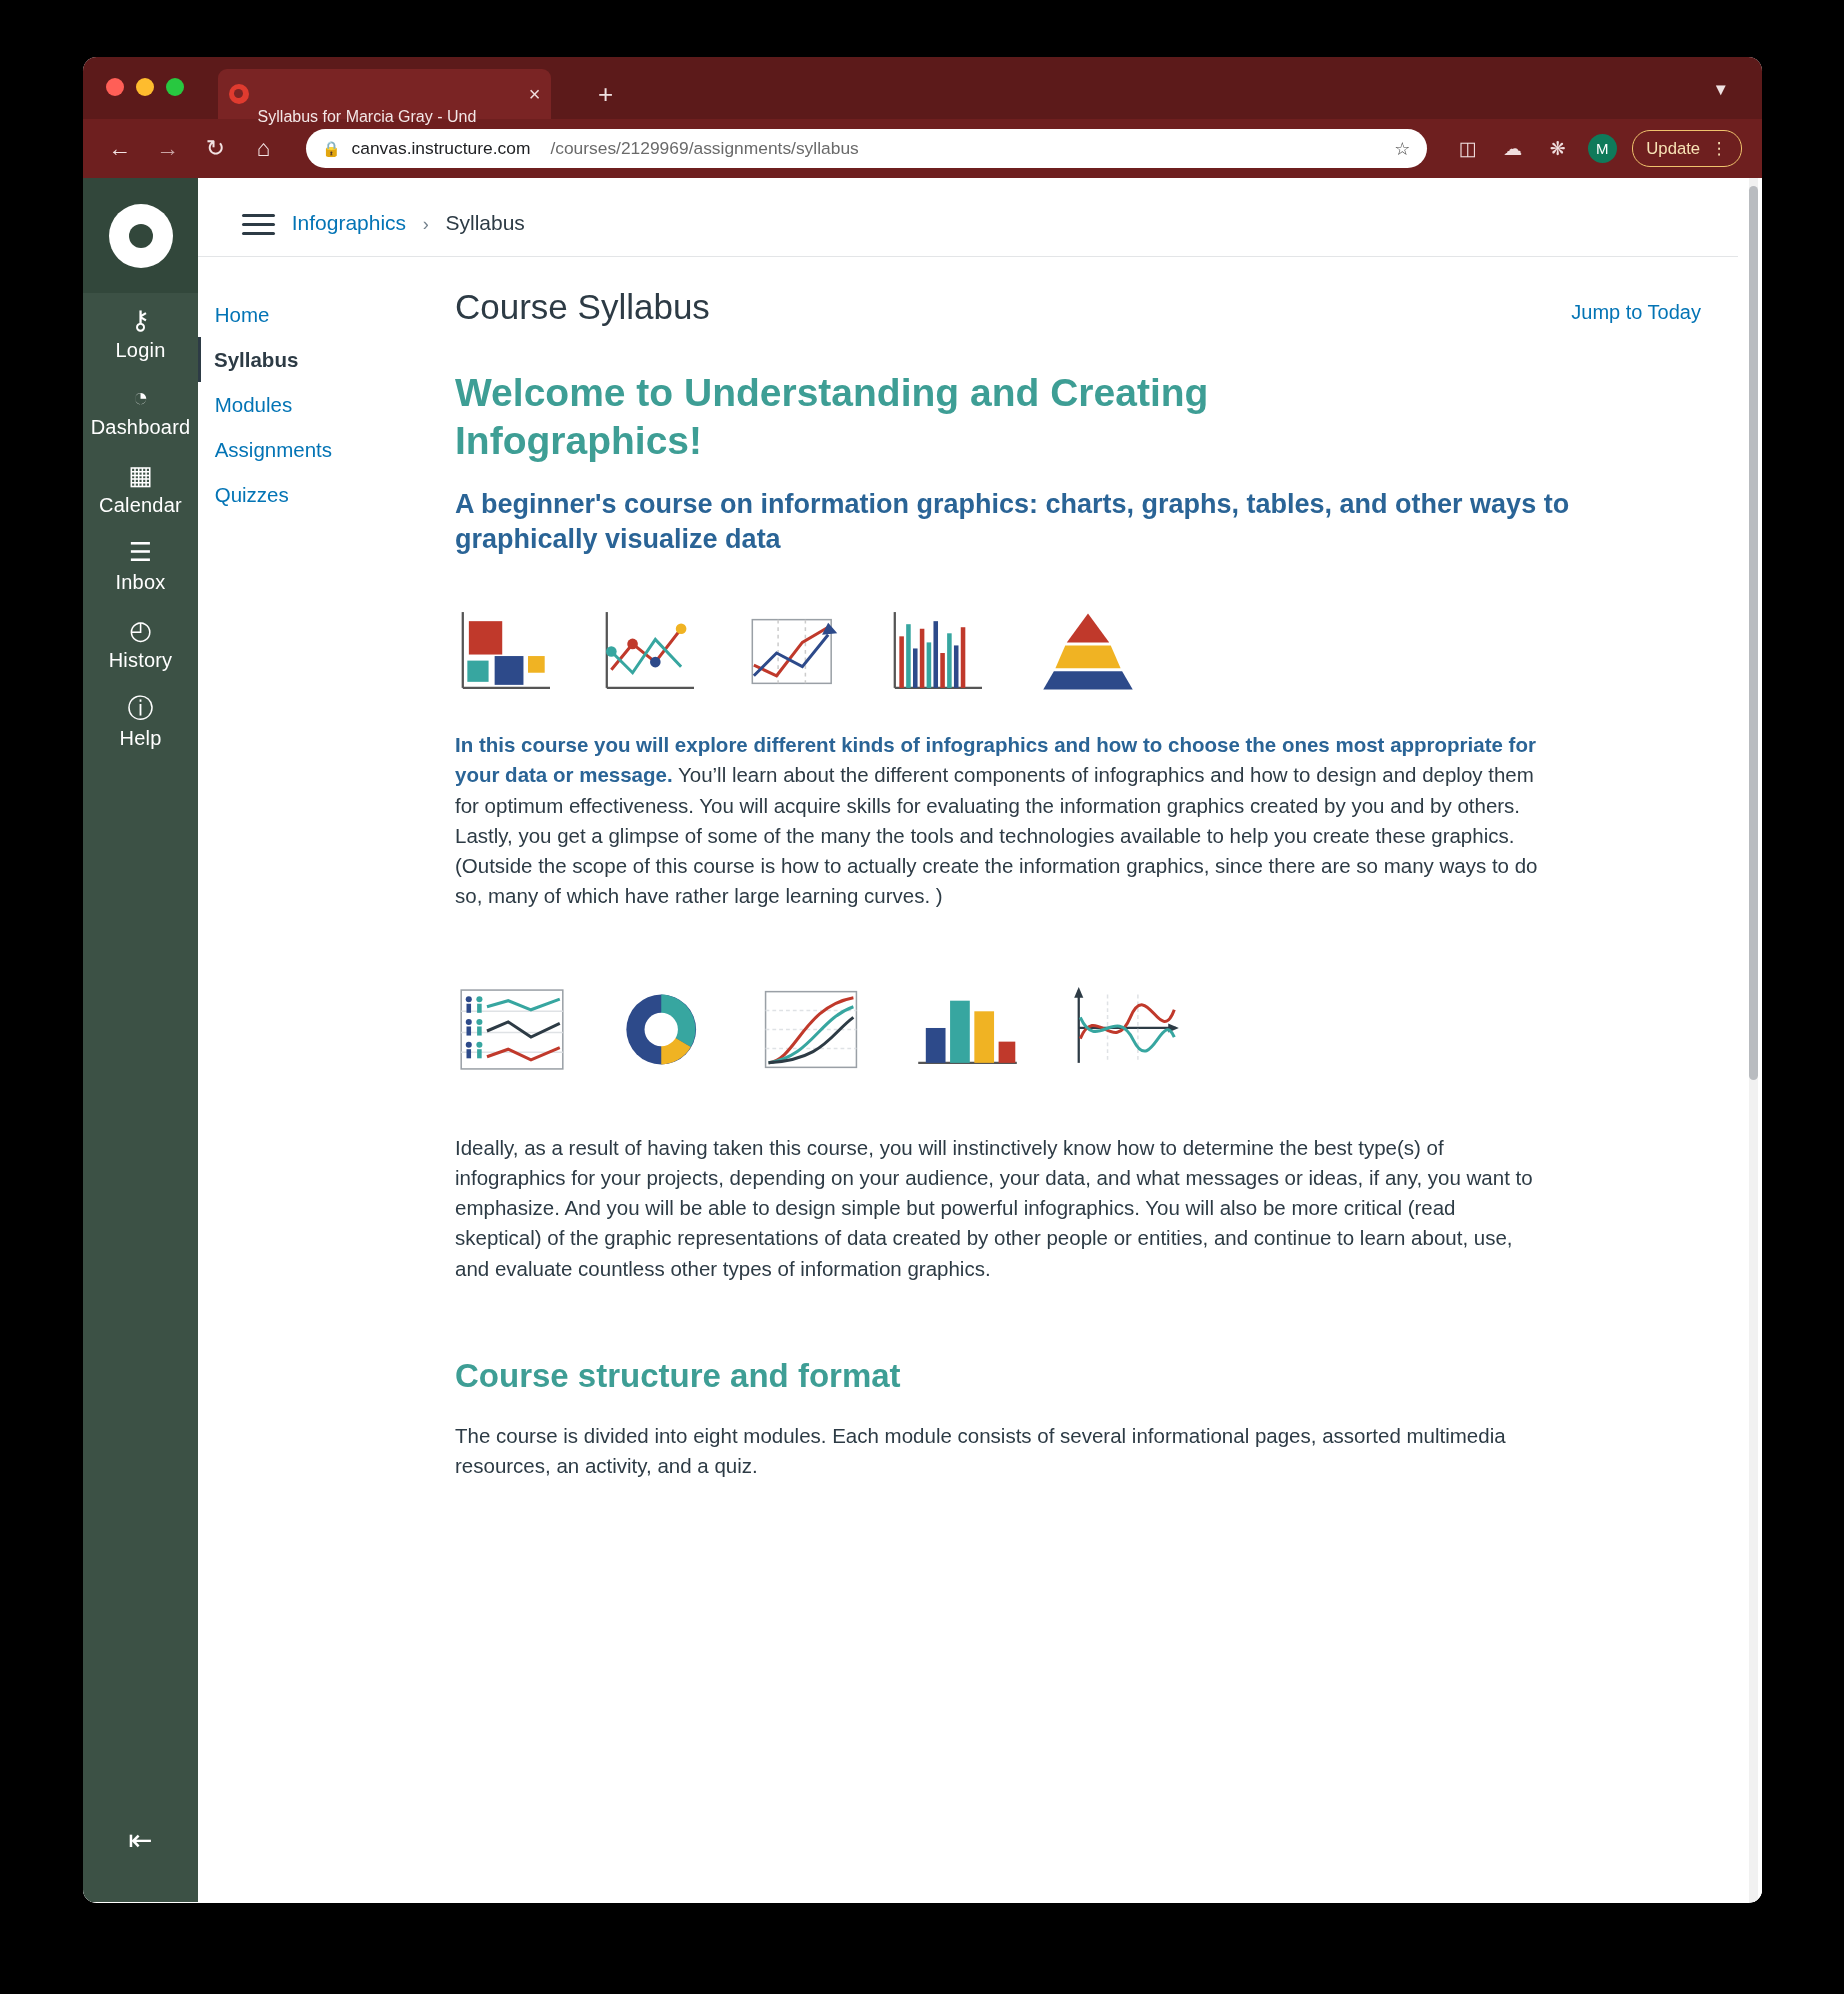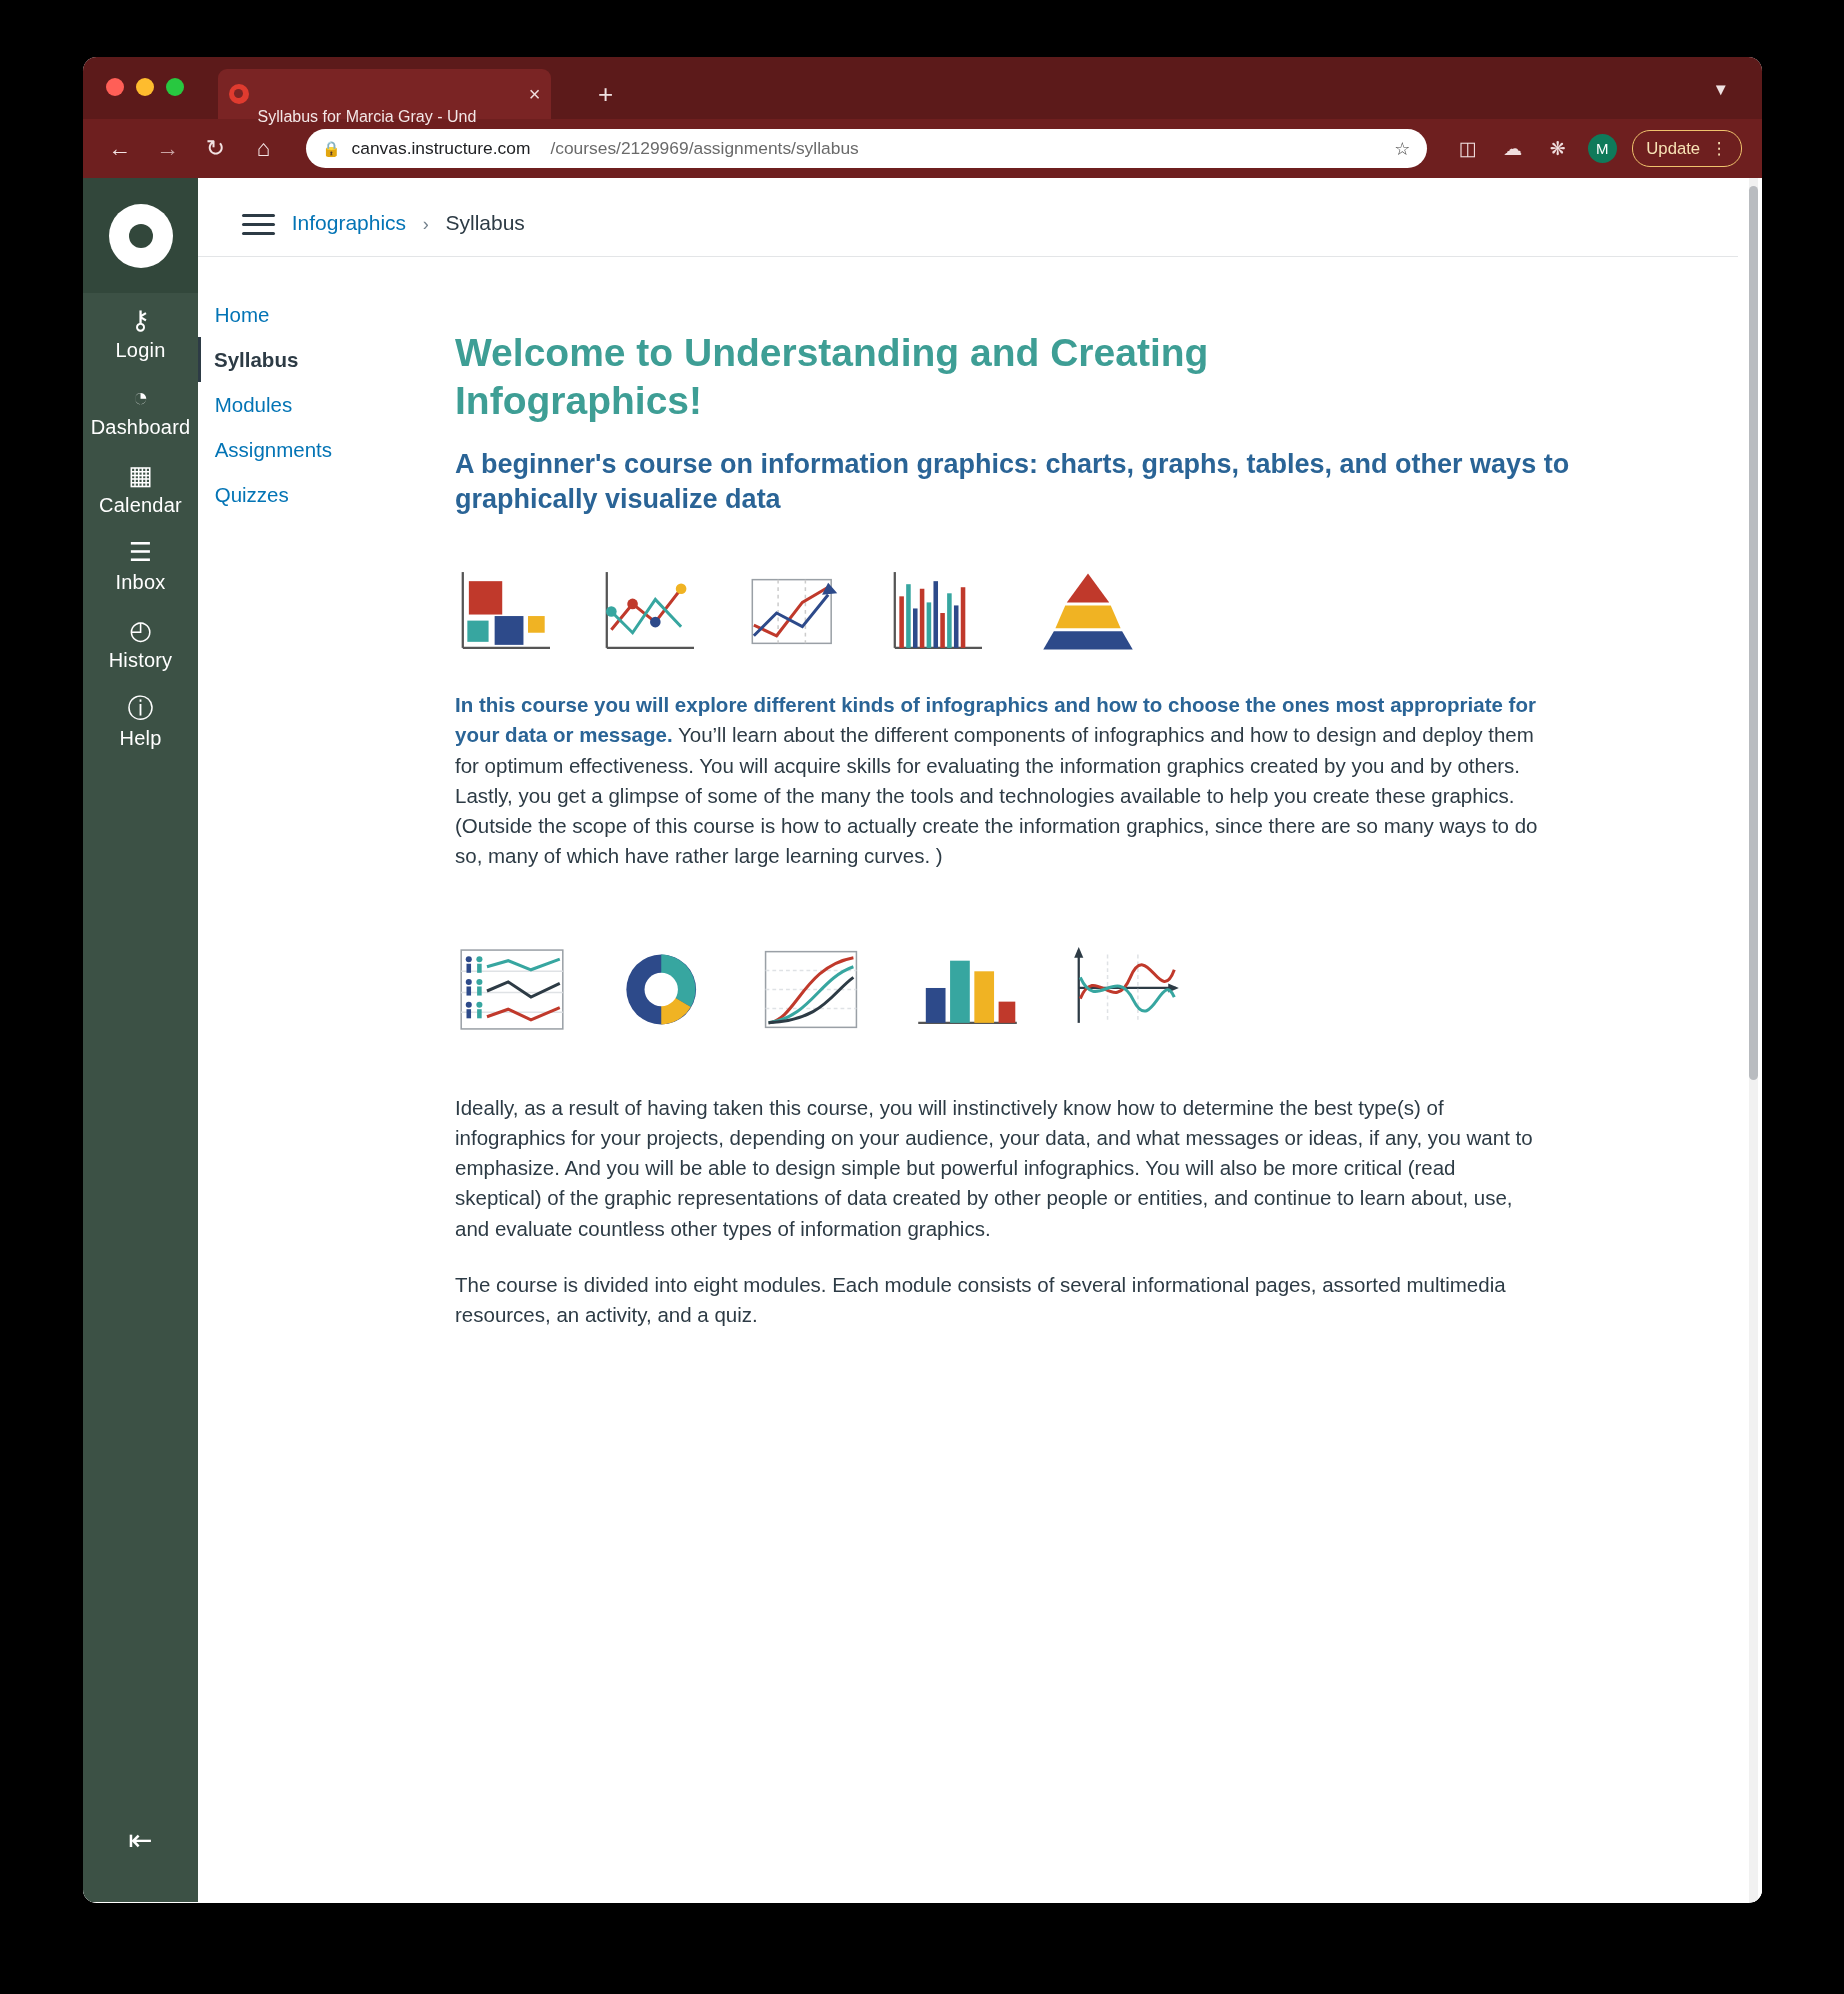--- a/index.html
+++ b/index.html
@@ -471,20 +471,24 @@
 
         <div class="course-nav">
           <div class="cnav-item">Home</div>
           <div class="cnav-item active">Syllabus</div>
           <div class="cnav-item">Modules</div>
           <div class="cnav-item">Assignments</div>
           <div class="cnav-item">Quizzes</div>
         </div>
 
         <div class="main-col">
+          <div class="syllabus-head">
+            <h1 class="page-title">Course Syllabus</h1>
+            <span class="jump-today">Jump to Today</span>
+          </div>
 
           <h1 class="welcome">Welcome to Understanding and Creating Infographics!</h1>
           <h2 class="subtitle">A beginner's course on information graphics: charts, graphs, tables, and other ways to graphically visualize data</h2>
 
           <div class="icon-row">
             <svg width="99" height="91" viewBox="0 0 130 120">
               <line x1="10" y1="8" x2="10" y2="108" stroke="#555" stroke-width="3"></line>
               <line x1="10" y1="108" x2="125" y2="108" stroke="#555" stroke-width="3"></line>
               <rect x="18" y="20" width="44" height="44" fill="#c0392b"></rect>
               <rect x="16" y="72" width="28" height="28" fill="#37a6a0"></rect>
@@ -595,20 +599,21 @@
               <polygon points="146,58 132,64 132,52" fill="#2d3b45"></polygon>
               <line x1="52" y1="14" x2="52" y2="100" stroke="#dfe2e5" stroke-width="2" stroke-dasharray="5,4"></line>
               <line x1="92" y1="14" x2="92" y2="100" stroke="#dfe2e5" stroke-width="2" stroke-dasharray="5,4"></line>
               <path d="M16 72 C 36 24, 60 96, 82 44 S 122 84, 140 34" fill="none" stroke="#c0392b" stroke-width="4"></path>
               <path d="M16 44 C 38 92, 62 26, 86 74 S 124 32, 140 70" fill="none" stroke="#37a6a0" stroke-width="4"></path>
             </svg>
           </div>
 
           <p class="body-text" style="margin-top:58px;">Ideally, as a result of having taken this course, you will instinctively know how to determine the best type(s) of infographics for your projects, depending on your audience, your data, and what messages or ideas, if any, you want to emphasize. And you will be able to design simple but powerful infographics. You will also be more critical (read skeptical) of the graphic representations of data created by other people or entities, and continue to learn about, use, and evaluate countless other types of information graphics.</p>
 
+          <h2 class="section">Course structure and format</h2>
           <p class="body-text tight">The course is divided into eight modules. Each module consists of several informational pages, assorted multimedia resources, an activity, and a quiz.</p>
         </div>
       </div>
 
       <div class="scroll-track"></div>
       <div class="scrollbar"></div>
     </div>
   </div>
 </div>
 

